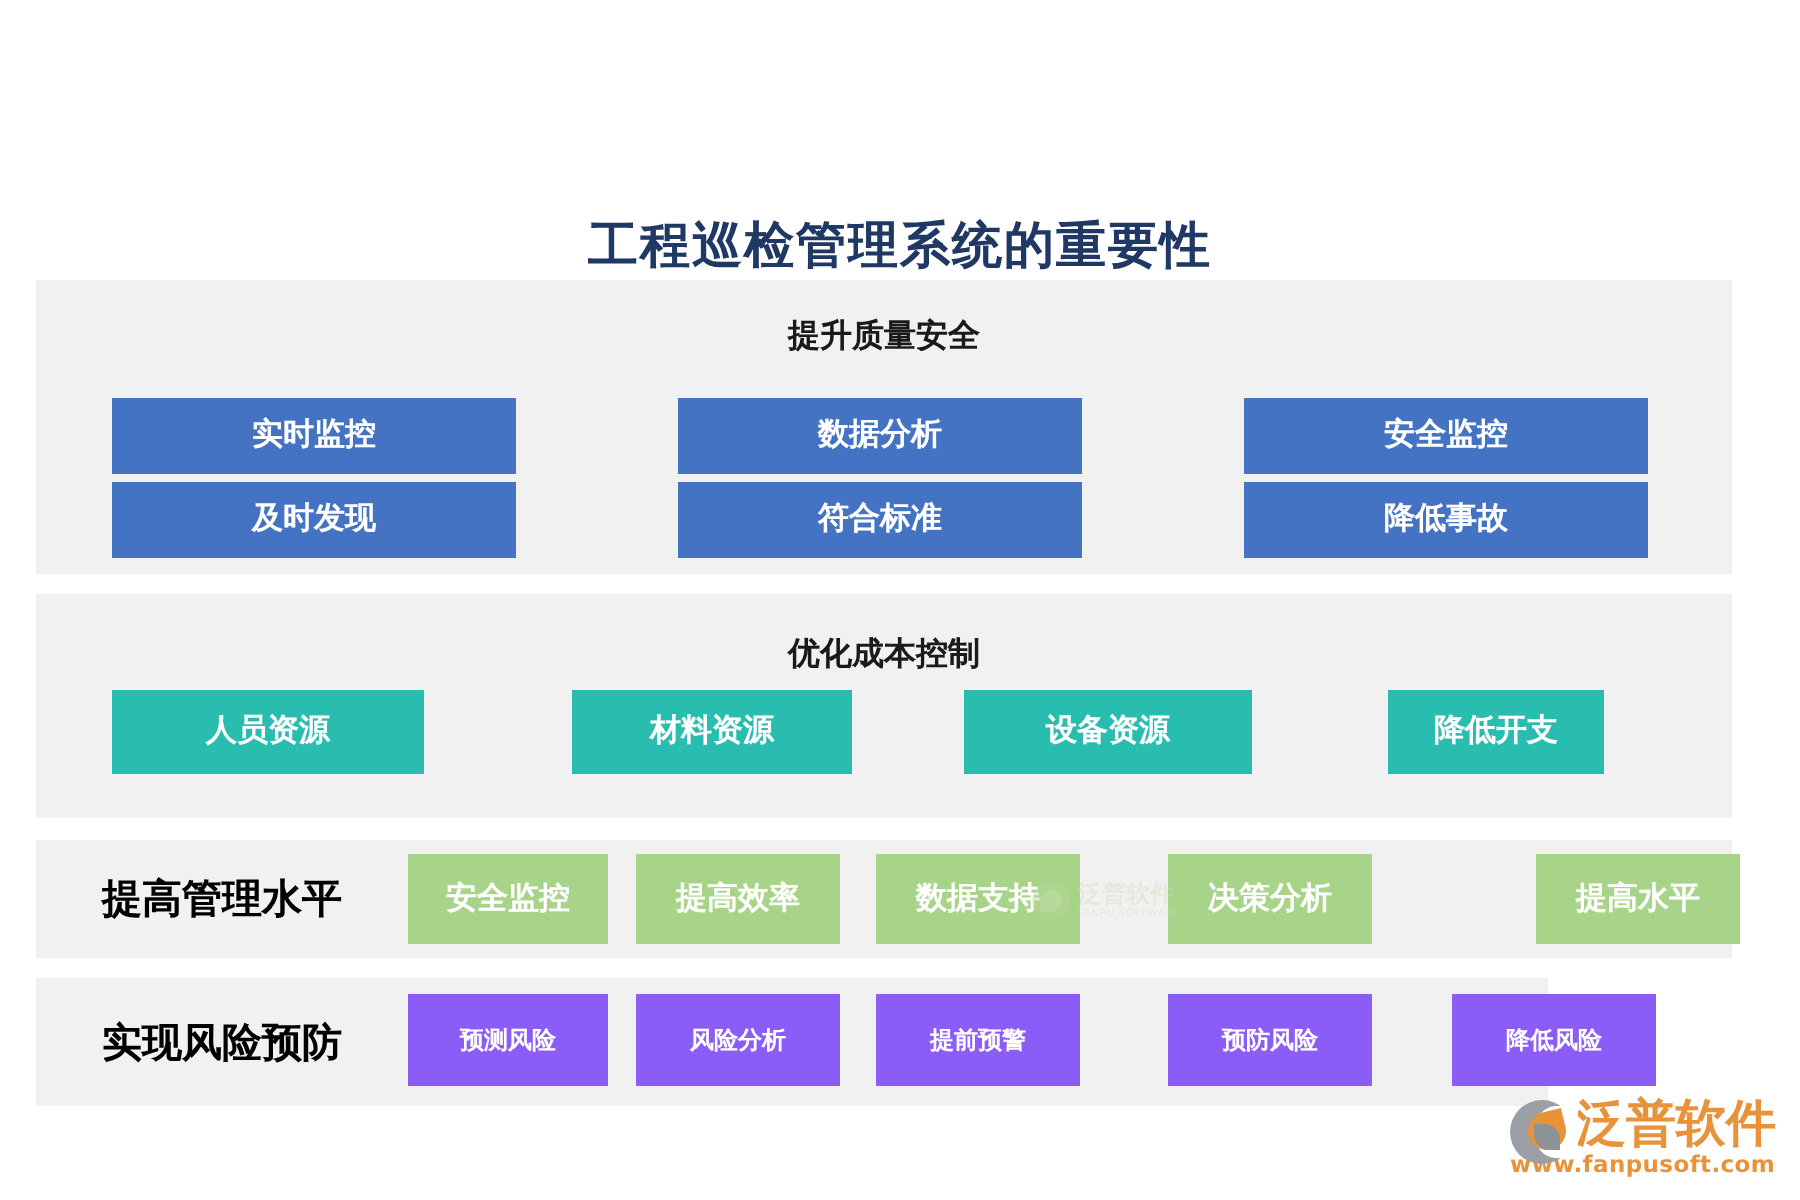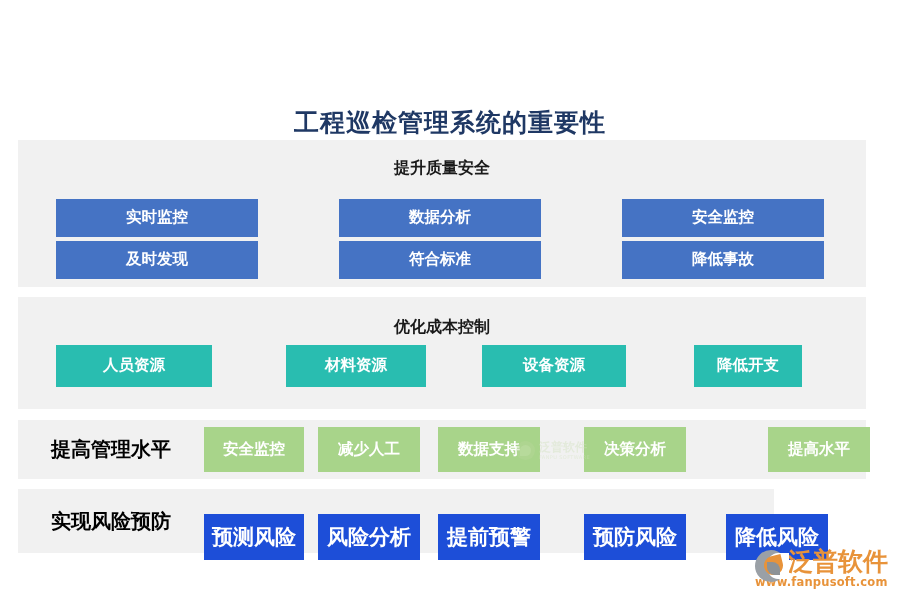--- a/index.html
+++ b/index.html
@@ -107,21 +107,21 @@
   
   .box-lgreen { background: #a8d48a; height: 45px; top: 7px; font-size: 15.5px; }
 
   .m-0 { left: 186px; width: 100px; }
   .m-1 { left: 300px; width: 102px; }
   .m-2 { left: 420px; width: 102px; }
   .m-3 { left: 566px; width: 102px; }
   .m-4 { left: 750px; width: 102px; }
 
   
-  .box-green { background: #1d4ed8; height: 46px; top: 25px; font-size: 21px; }
+  .box-green { background: #8b5cf6; height: 46px; top: 8px; font-size: 12px; }
 
   .r-0 { left: 186px; width: 100px; }
   .r-1 { left: 300px; width: 102px; }
   .r-2 { left: 420px; width: 102px; }
   .r-3 { left: 566px; width: 102px; }
   .r-4 { left: 708px; width: 102px; }
 
   
   .watermark {
     position: absolute;
@@ -245,21 +245,21 @@
     <div class="box box-teal c-0">人员资源</div>
     <div class="box box-teal c-1">材料资源</div>
     <div class="box box-teal c-2">设备资源</div>
     <div class="box box-teal c-3">降低开支</div>
   </div>
 
   <div class="panel panel-mgmt">
     <div class="row-label">提高管理水平</div>
 
     <div class="box box-lgreen m-0">安全监控</div>
-    <div class="box box-lgreen m-1">减少人工</div>
+    <div class="box box-lgreen m-1">提高效率</div>
     <div class="box box-lgreen m-2">数据支持</div>
     <div class="box box-lgreen m-3">决策分析</div>
     <div class="box box-lgreen m-4">提高水平</div>
   </div>
 
   <div class="panel panel-risk">
     <div class="row-label">实现风险预防</div>
 
     <div class="box box-green r-0">预测风险</div>
     <div class="box box-green r-1">风险分析</div>

